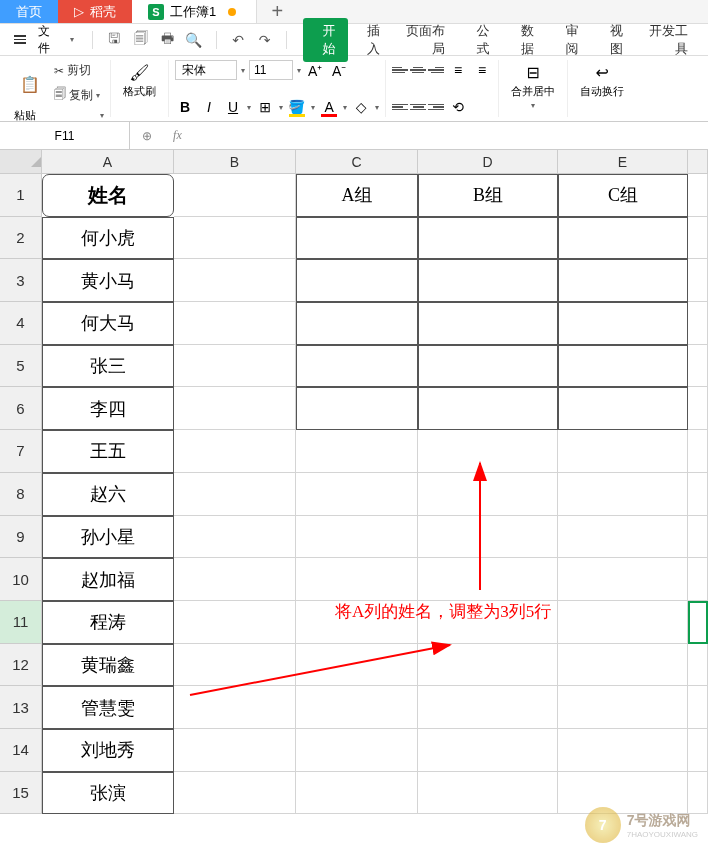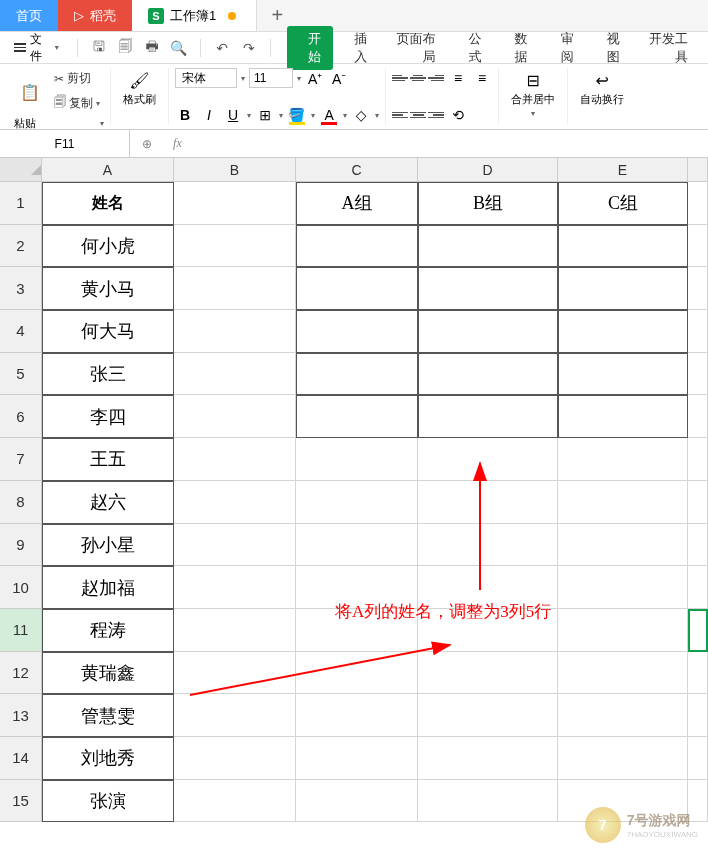--- a/index.html
+++ b/index.html
@@ -1,31 +1,31 @@
 <!DOCTYPE html>
 <html><head>
   <meta charset="utf-8">
   <style>
     * { box-sizing: border-box; margin: 0; padding: 0; }
     body { font-family: "Microsoft YaHei", Arial, sans-serif; font-size: 12px; background: #fff; width: 708px; height: 851px; overflow: hidden; position: relative; }
     
     
-    .top-tabs { display: flex; height: 32px; background: #f5f5f5; border-bottom: 1px solid #ddd; }
+    .top-tabs { display: flex; height: 24px; background: #f5f5f5; border-bottom: 1px solid #ddd; }
     .top-tab { display: flex; align-items: center; padding: 0 16px; height: 100%; cursor: pointer; font-size: 13px; gap: 6px; }
     .top-tab.home { background: #409eff; color: #fff; }
     .top-tab.daoke { background: #e74c3c; color: #fff; }
     .top-tab.workbook { background: #fff; border-right: 1px solid #ddd; position: relative; padding-right: 40px; }
     .top-tab.workbook .icon-s { width: 16px; height: 16px; background: #0d9e4e; color: #fff; display: flex; align-items: center; justify-content: center; font-size: 11px; border-radius: 2px; font-weight: bold; }
     .modified-dot { position: absolute; right: 20px; width: 8px; height: 8px; background: #ffa500; border-radius: 50%; }
     .tab-add { width: 40px; display: flex; align-items: center; justify-content: center; font-size: 20px; color: #666; cursor: pointer; }
     
     
     .menu-bar { display: flex; align-items: center; height: 32px; padding: 0 8px; border-bottom: 1px solid #ddd; gap: 4px; }
     .menu-left { display: flex; align-items: center; gap: 8px; }
-    .file-menu { display: flex; align-items: center; gap: 4px; cursor: pointer; padding: 2px 6px; }
+    .file-menu { display: flex; align-items: center; gap: 12px; cursor: pointer; padding: 2px 6px; }
     .hamburger { display: flex; flex-direction: column; gap: 2px; }
     .hamburger span { width: 12px; height: 1.5px; background: #333; }
     .divider-v { width: 1px; height: 18px; background: #ddd; margin: 0 4px; }
     .tool-icon { width: 20px; height: 20px; display: flex; align-items: center; justify-content: center; cursor: pointer; color: #555; font-size: 14px; }
     .menu-items { display: flex; align-items: center; gap: 0; margin-left: 8px; }
     .menu-item { padding: 4px 12px; cursor: pointer; font-size: 13px; color: #333; text-align: right; }
     .menu-item.active { background: #0d9e4e; color: #fff; border-radius: 3px; }
     
     
     .ribbon { display: flex; height: 66px; border-bottom: 1px solid #ccc; padding: 4px 8px; }
@@ -62,21 +62,21 @@
     .col-B { width: 122px; }
     .col-C { width: 122px; }
     .col-D { width: 140px; }
     .col-E { width: 130px; }
     .col-F { width: 20px; }
     .row { display: flex; height: 42.7px; }
     .row-h { width: 42px; background: #f0f0f0; border-right: 1px solid #ccc; border-bottom: 1px solid #ccc; display: flex; align-items: center; justify-content: center; font-size: 15px; color: #333; }
     .row-h.selected { background: #d4edda; }
     .cell { border-right: 1px solid #d4d4d4; border-bottom: 1px solid #d4d4d4; display: flex; align-items: center; justify-content: center; font-size: 18px; font-family: "SimSun", serif; }
     .cell.bordered { border: 1px solid #555; }
-    .cell.header-cell { font-weight: bold; font-size: 16px; }
+    .cell.header-cell { font-weight: bold; font-size: 20px; border-radius: 7px; }
     .cell.selected { border: 2px solid #0d9e4e; }
     
     
     .annotation-text { position: absolute; color: #ff0000; font-size: 17px; font-family: "SimSun", serif; }
     .annotation-svg { position: absolute; pointer-events: none; }
     
     
     .watermark { position: absolute; bottom: 8px; right: 10px; opacity: 0.6; font-size: 14px; color: #8b7355; display: flex; align-items: center; gap: 6px; }
     .watermark-circle { width: 36px; height: 36px; border-radius: 50%; background: radial-gradient(circle, #f0e68c, #daa520); display:flex; align-items:center; justify-content:center; color:#fff; font-weight:bold; }
     .watermark-sub { font-size: 8px; color: #aaa; }

